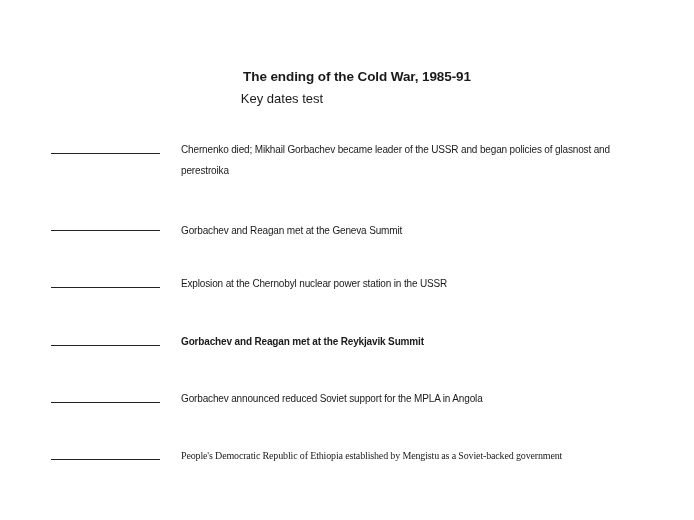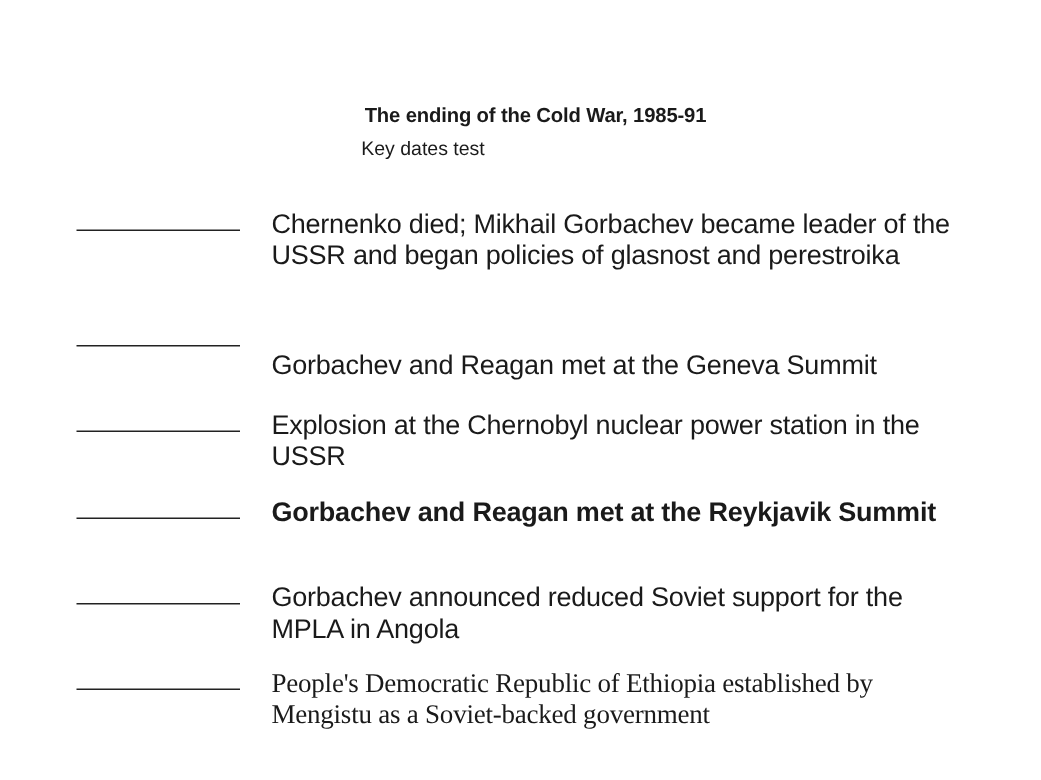--- a/index.html
+++ b/index.html
@@ -42,41 +42,41 @@
       position: absolute;
       left: 51px;
       width: 109px;
       height: 0;
       border-bottom: 1.3px solid #222;
     }
     .desc {
       position: absolute;
       left: 181px;
       width: 470px;
-      font-size: 18px;
+      font-size: 10px;
       line-height: 21px;
       letter-spacing: -0.15px;
     }
   </style>
 </head>
 <body>
 
 <div>
   <div class="title">The ending of the Cold War, 1985-91</div>
   <div class="subtitle">Key dates test</div>
 
   <div>
     <div class="item" style="top:139px;">
       <div class="blank" style="top:14px;"></div>
       <div class="desc" style="top:0;">Chernenko died; Mikhail Gorbachev became leader of the USSR and began policies of glasnost and perestroika</div>
     </div>
 
     <div class="item" style="top:216px;">
       <div class="blank" style="top:14px;"></div>
-      <div class="desc" style="top:17px;">Gorbachev and Reagan met at the Geneva Summit</div>
+      <div class="desc" style="top:4px;">Gorbachev and Reagan met at the Geneva Summit</div>
     </div>
 
     <div class="item" style="top:273px;">
       <div class="blank" style="top:14px;"></div>
       <div class="desc" style="top:0;">Explosion at the Chernobyl nuclear power station in the USSR</div>
     </div>
 
     <div class="item" style="top:331px;">
       <div class="blank" style="top:14px;"></div>
       <div class="desc" style="top:0;font-weight:bold;">Gorbachev and Reagan met at the Reykjavik Summit</div>

